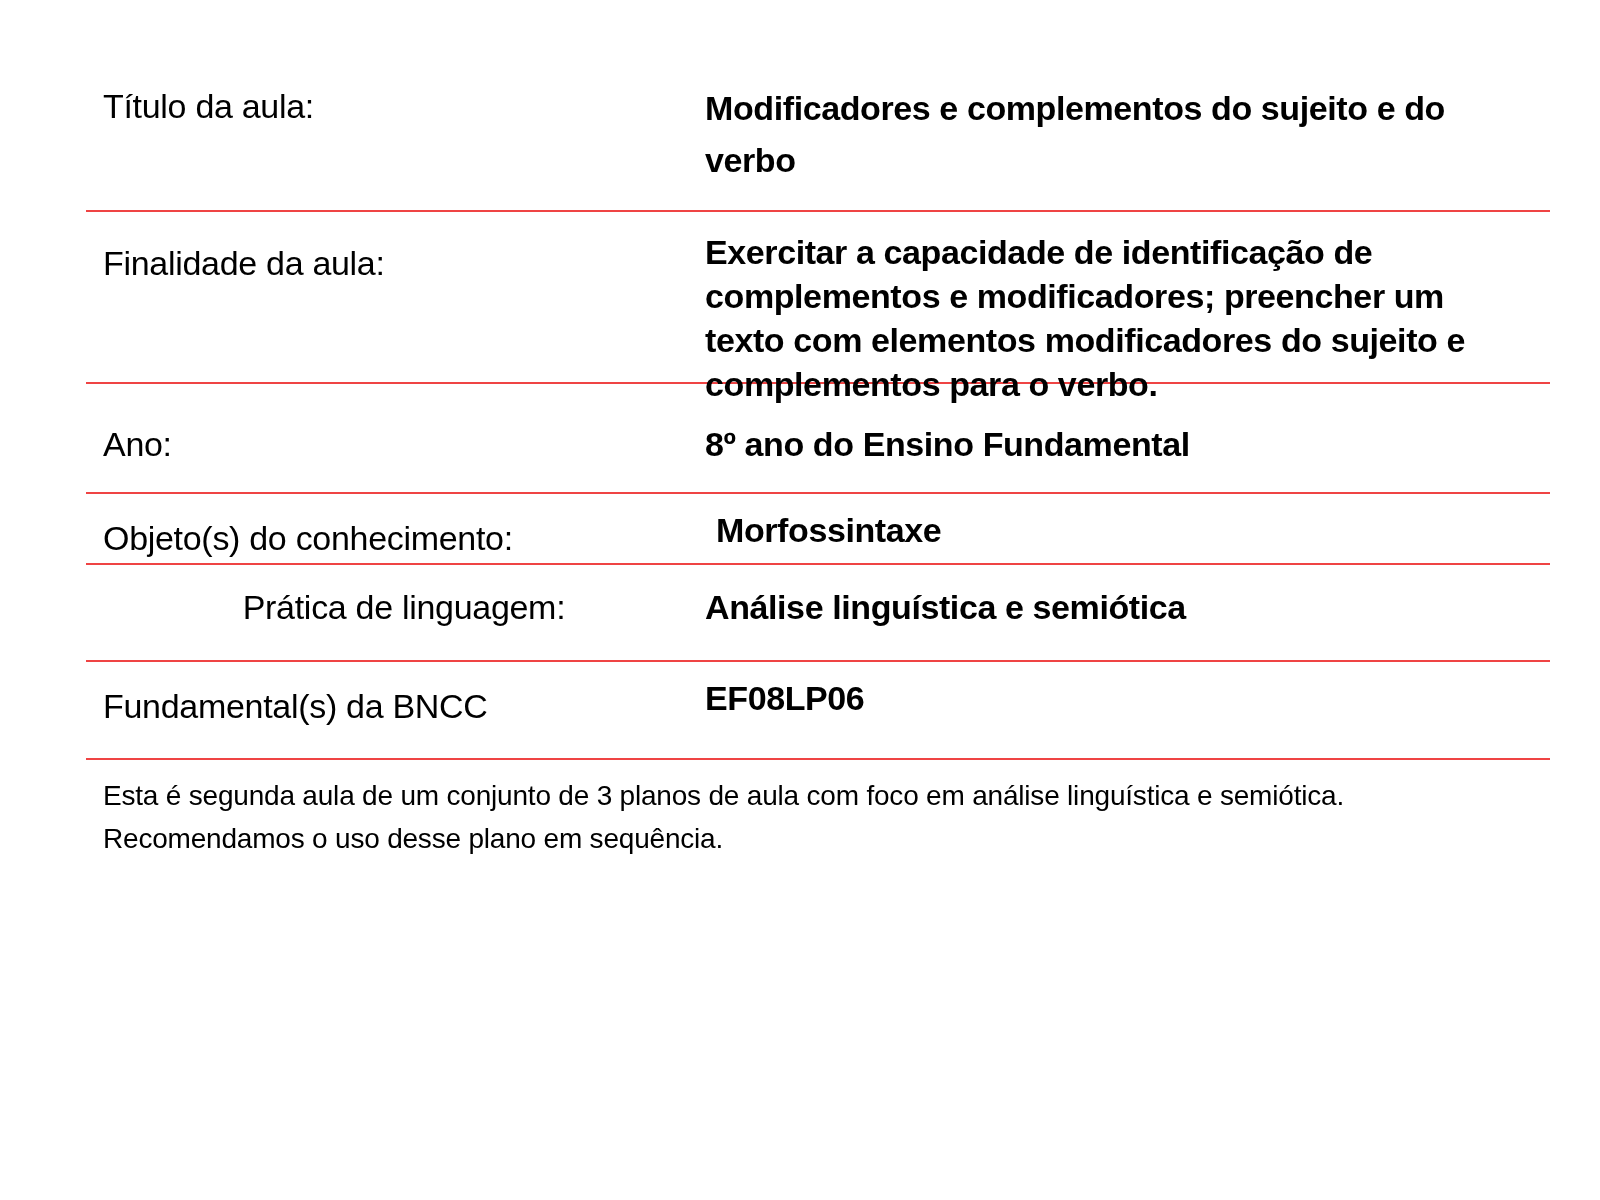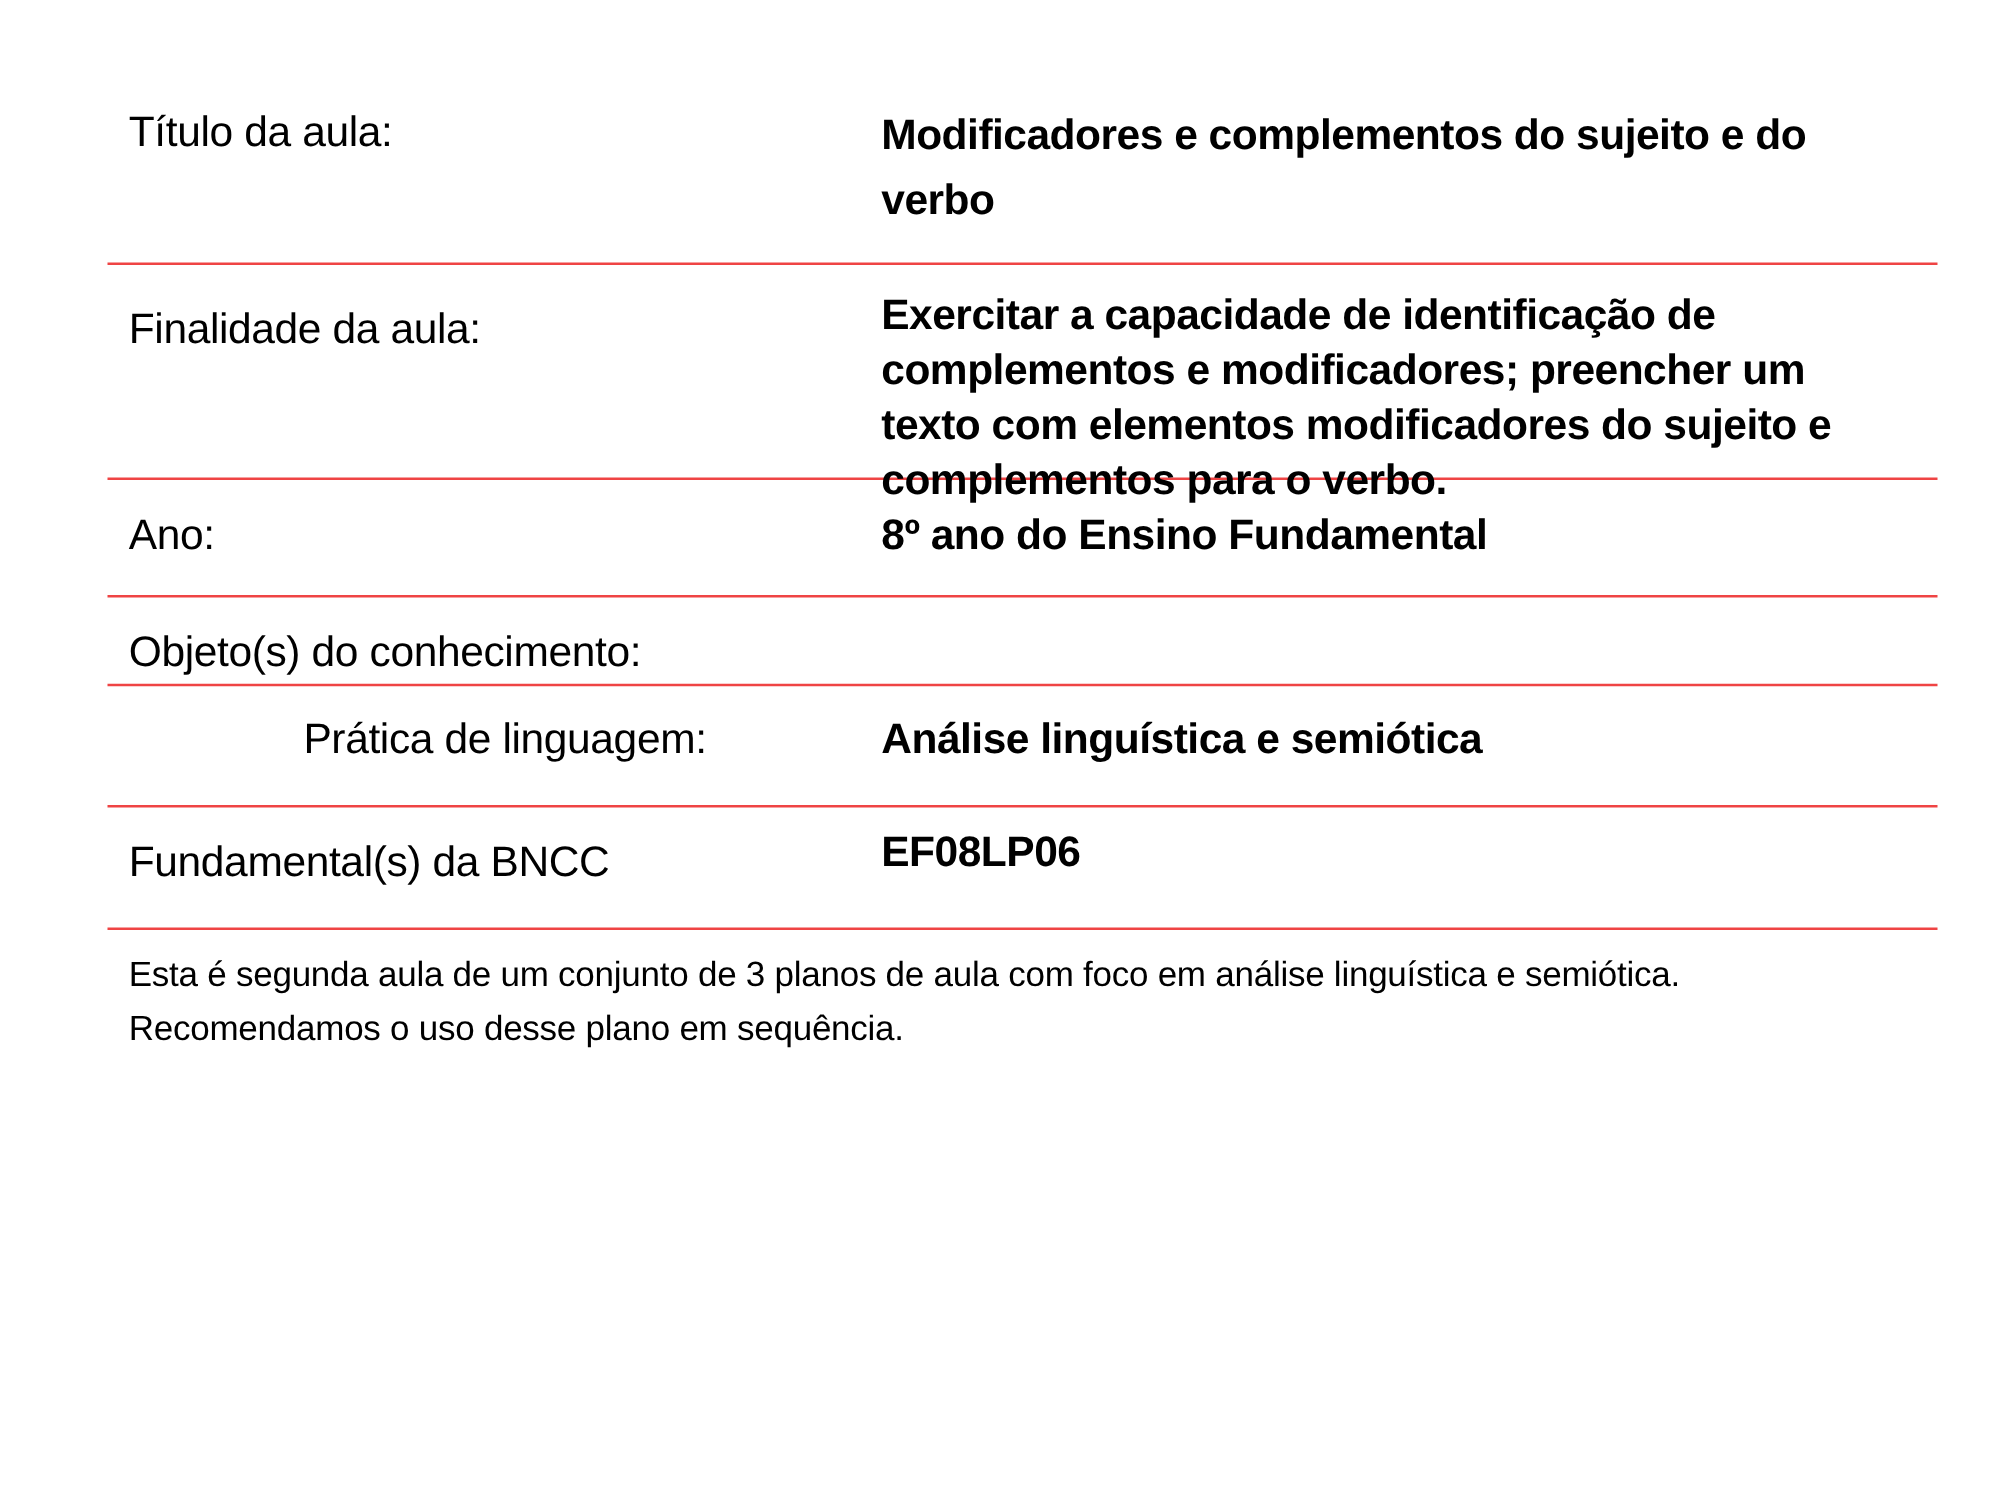--- a/index.html
+++ b/index.html
@@ -43,21 +43,21 @@
       box-sizing: border-box;
     }
     .row-title { height: 152px; }
     .row-title .label { padding-top: 22px; line-height: 48px; }
     .row-title .value { padding-top: 22px; line-height: 52px; }
 
     .row-goal { height: 172px; }
     .row-goal .label { padding-top: 27px; line-height: 48px; }
     .row-goal .value { padding-top: 18px; line-height: 44px; }
 
-    .row-year { height: 94px; }
+    .row-year { height: 94px; margin-top: 16px; }
     .row-year .label { padding-top: 20px; line-height: 48px; }
     .row-year .value { padding-top: 20px; line-height: 48px; }
 
     .row-object { height: 71px; gap: 11px; }
     .row-object .label { padding-top: 20px; line-height: 48px; }
     .row-object .value { padding-top: 12px; line-height: 48px; }
 
     .row-practice { height: 97px; }
     .row-practice .label { padding-top: 18px; line-height: 48px; text-align: center; }
     .row-practice .value { padding-top: 18px; line-height: 48px; }
@@ -86,20 +86,21 @@
   <div class="row row-goal">
     <div class="label">Finalidade da aula:</div>
     <div class="value">Exercitar a capacidade de identificação de complementos e modificadores; preencher um texto com elementos modificadores do sujeito e complementos para o  verbo.</div>
   </div>
   <div class="row row-year">
     <div class="label">Ano:</div>
     <div class="value">8º ano do Ensino Fundamental</div>
   </div>
   <div class="row row-object">
     <div class="label">Objeto(s) do conhecimento:</div>
+    <div class="value">Morfossintaxe</div>
   </div>
   <div class="row row-practice">
     <div class="label">Prática de linguagem:</div>
     <div class="value">Análise linguística e semiótica</div>
   </div>
   <div class="row row-skill">
     <div class="label">Fundamental(s) da BNCC</div>
     <div class="value">EF08LP06</div>
   </div>
   <div class="note">Esta é segunda aula de um conjunto de 3 planos de aula com foco em análise linguística e semiótica. Recomendamos o uso desse plano em sequência.</div>

